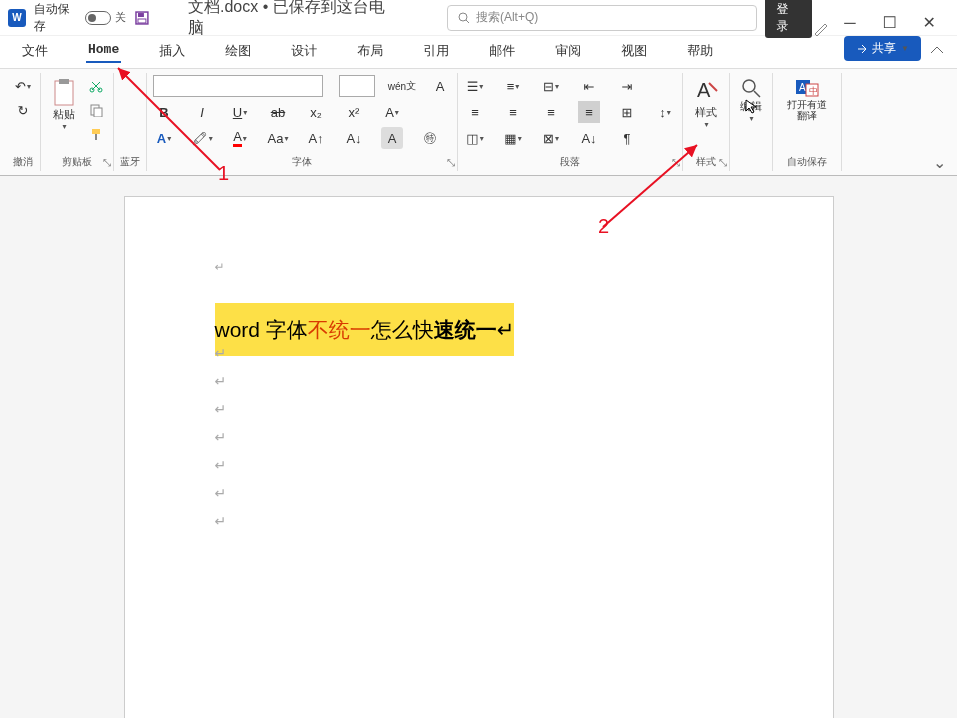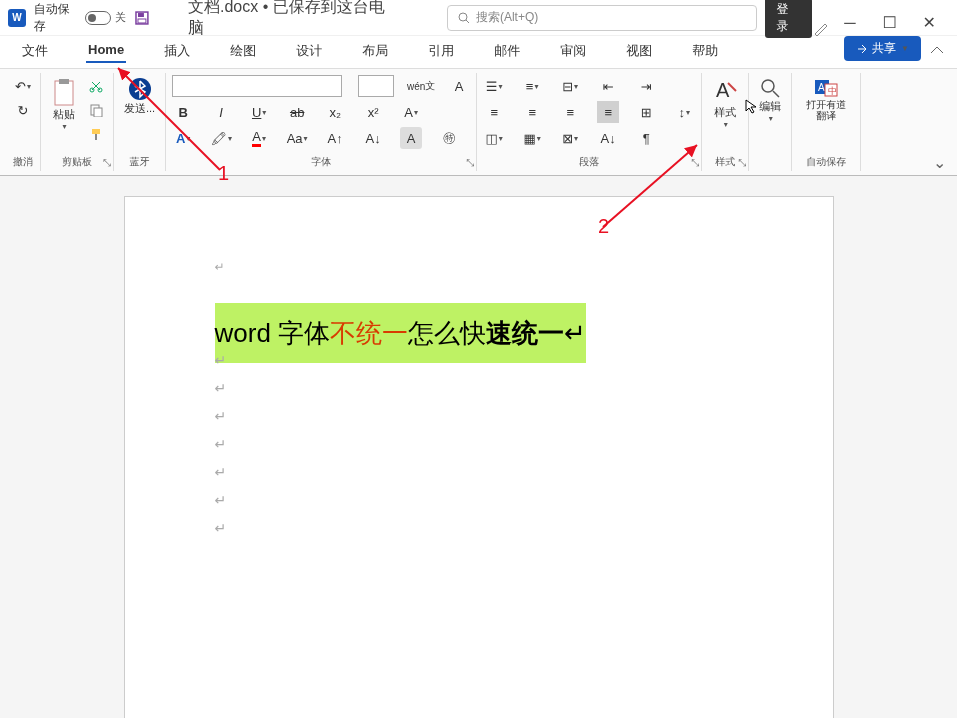--- a/index.html
+++ b/index.html
@@ -12,42 +12,42 @@
 .toggle-label { font-size: 11px; color: #555; }
 .save-icon { width: 16px; height: 16px; }
 .doc-title { font-size: 16px; color: #444; margin-left: 30px; }
 .searchbox { display: flex; align-items: center; background: #fff; border: 1px solid #ccc; border-radius: 4px; height: 26px; padding: 0 10px; gap: 6px; width: 312px; margin-left: 40px; }
 .searchbox span { font-size: 12px; color: #888; }
 .right-controls { margin-left: auto; display: flex; align-items: flex-end; gap: 0; }
 .login-btn { background: #333; color: #fff; padding: 3px 12px; font-size: 12px; border-radius: 3px; cursor: pointer; }
 .win-btn { width: 40px; height: 30px; display: flex; align-items: center; justify-content: center; cursor: pointer; color: #444; }
 .tabbar { height: 32px; display: flex; align-items: flex-start; padding: 0 12px; gap: 20px; }
 .tab { padding: 6px 10px; font-size: 13px; color: #333; cursor: pointer; position: relative; }
-.tab.active { font-weight: bold; }
+.tab.active { font-weight: bold; font-family: Liberation Mono, monospace; }
 .tab.active::after { content: ""; position: absolute; left: 8px; right: 8px; bottom: 0; height: 2px; background: #185abd; }
 .tabbar-right { margin-left: auto; display: flex; align-items: center; gap: 8px; }
 .share-btn { background: #185abd; color: #fff; padding: 4px 12px; font-size: 12px; border-radius: 4px; display: flex; align-items: center; gap: 4px; cursor: pointer; }
 .ribbon { display: flex; border-top: 1px solid #ddd; border-bottom: 1px solid #bbb; background: #fafafa; padding: 4px 6px; height: 108px; }
 .group { display: flex; flex-direction: column; align-items: center; border-right: 1px solid #ddd; padding: 2px 6px; position: relative; }
 .group:last-child { border-right: none; }
 .group-body { display: flex; flex: 1; gap: 4px; align-items: flex-start; }
 .group-label { font-size: 10px; color: #555; margin-top: auto; padding-top: 2px; }
 .btn { display: flex; flex-direction: column; align-items: center; justify-content: center; padding: 2px 4px; cursor: pointer; font-size: 11px; color: #333; }
 .btn-small { width: 22px; height: 22px; display: flex; align-items: center; justify-content: center; cursor: pointer; font-size: 13px; color: #333; }
 .btn-col { display: flex; flex-direction: column; gap: 2px; }
 .btn-row { display: flex; gap: 16px; align-items: center; }
 .font-select { border: 1px solid #aaa; height: 22px; font-size: 12px; background: #fff; padding: 0 4px; }
 .font-name { width: 170px; }
 .font-size { width: 36px; }
 .launcher { position: absolute; right: 2px; bottom: 2px; font-size: 10px; color: #666; cursor: pointer; }
 .dropdown-arrow { font-size: 8px; color: #555; margin-left: 1px; }
 .canvas-area { background: #f5f5f5; height: calc(718px - 36px - 32px - 108px); display: flex; justify-content: center; padding-top: 20px; position: relative; overflow: hidden; }
 .page { width: 710px; background: #fff; border: 1px solid #ccc; padding: 60px 90px; position: relative; height: 900px; }
 .para-mark { color: #aaa; font-size: 12px; }
-.doc-text { font-size: 26px; line-height: 1.4; margin-top: 40px; background: #bef264; display: inline; padding: 15px 0; }
+.doc-text { font-size: 21px; line-height: 1.4; margin-top: 40px; background: #fde047; display: inline; padding: 15px 0; }
 .red-text { color: #d83b01; font-family: "SimSun", serif; }
 .bold-text { font-weight: bold; }
 .serif-text { font-family: "SimSun", serif; }
 .empty-line { height: 28px; color: #aaa; font-size: 14px; }
 .annotation { position: absolute; color: #e81123; font-size: 20px; font-weight: 400; pointer-events: none; }
 .arrow-svg { position: absolute; pointer-events: none; }
 .collapse-btn { width: 18px; height: 18px; cursor: pointer; color: #666; margin-left: auto; align-self: flex-end; }
 .cursor-arrow { position: absolute; width: 16px; height: 16px; pointer-events: none; }
 </style>
 </head>
@@ -150,29 +150,20 @@
               <rect x="6" y="7" width="2" height="6" fill="#888"></rect>
             </svg>
           </div>
       </div>
     </div>
     <div class="group-label">剪贴板</div>
     <div class="launcher">⤡</div>
   </div>
 
   <div class="group">
-    <div class="group-body">
-      <div class="btn">
-        <svg width="24" height="24">
-            <circle cx="12" cy="12" r="11" fill="#0a3d91"></circle>
-            <path d="M12 4 L12 20 L17 15 L7 9 M12 4 L17 9 L7 15" stroke="#fff" fill="none" stroke-width="1.5"></path>
-          </svg>
-        <span>发送...</span>
-      </div>
-    </div>
     <div class="group-label">蓝牙</div>
   </div>
 
   <div class="group">
     <div class="group-body btn-col" style="gap:4px;">
       <div class="btn-row">
         <input class="font-select font-name" style="">
         <input class="font-select font-size" style="">
         <div class="btn-small" style="font-size:10px;">wén<br><span>文</span></div>
         <div class="btn-small">A</div>

